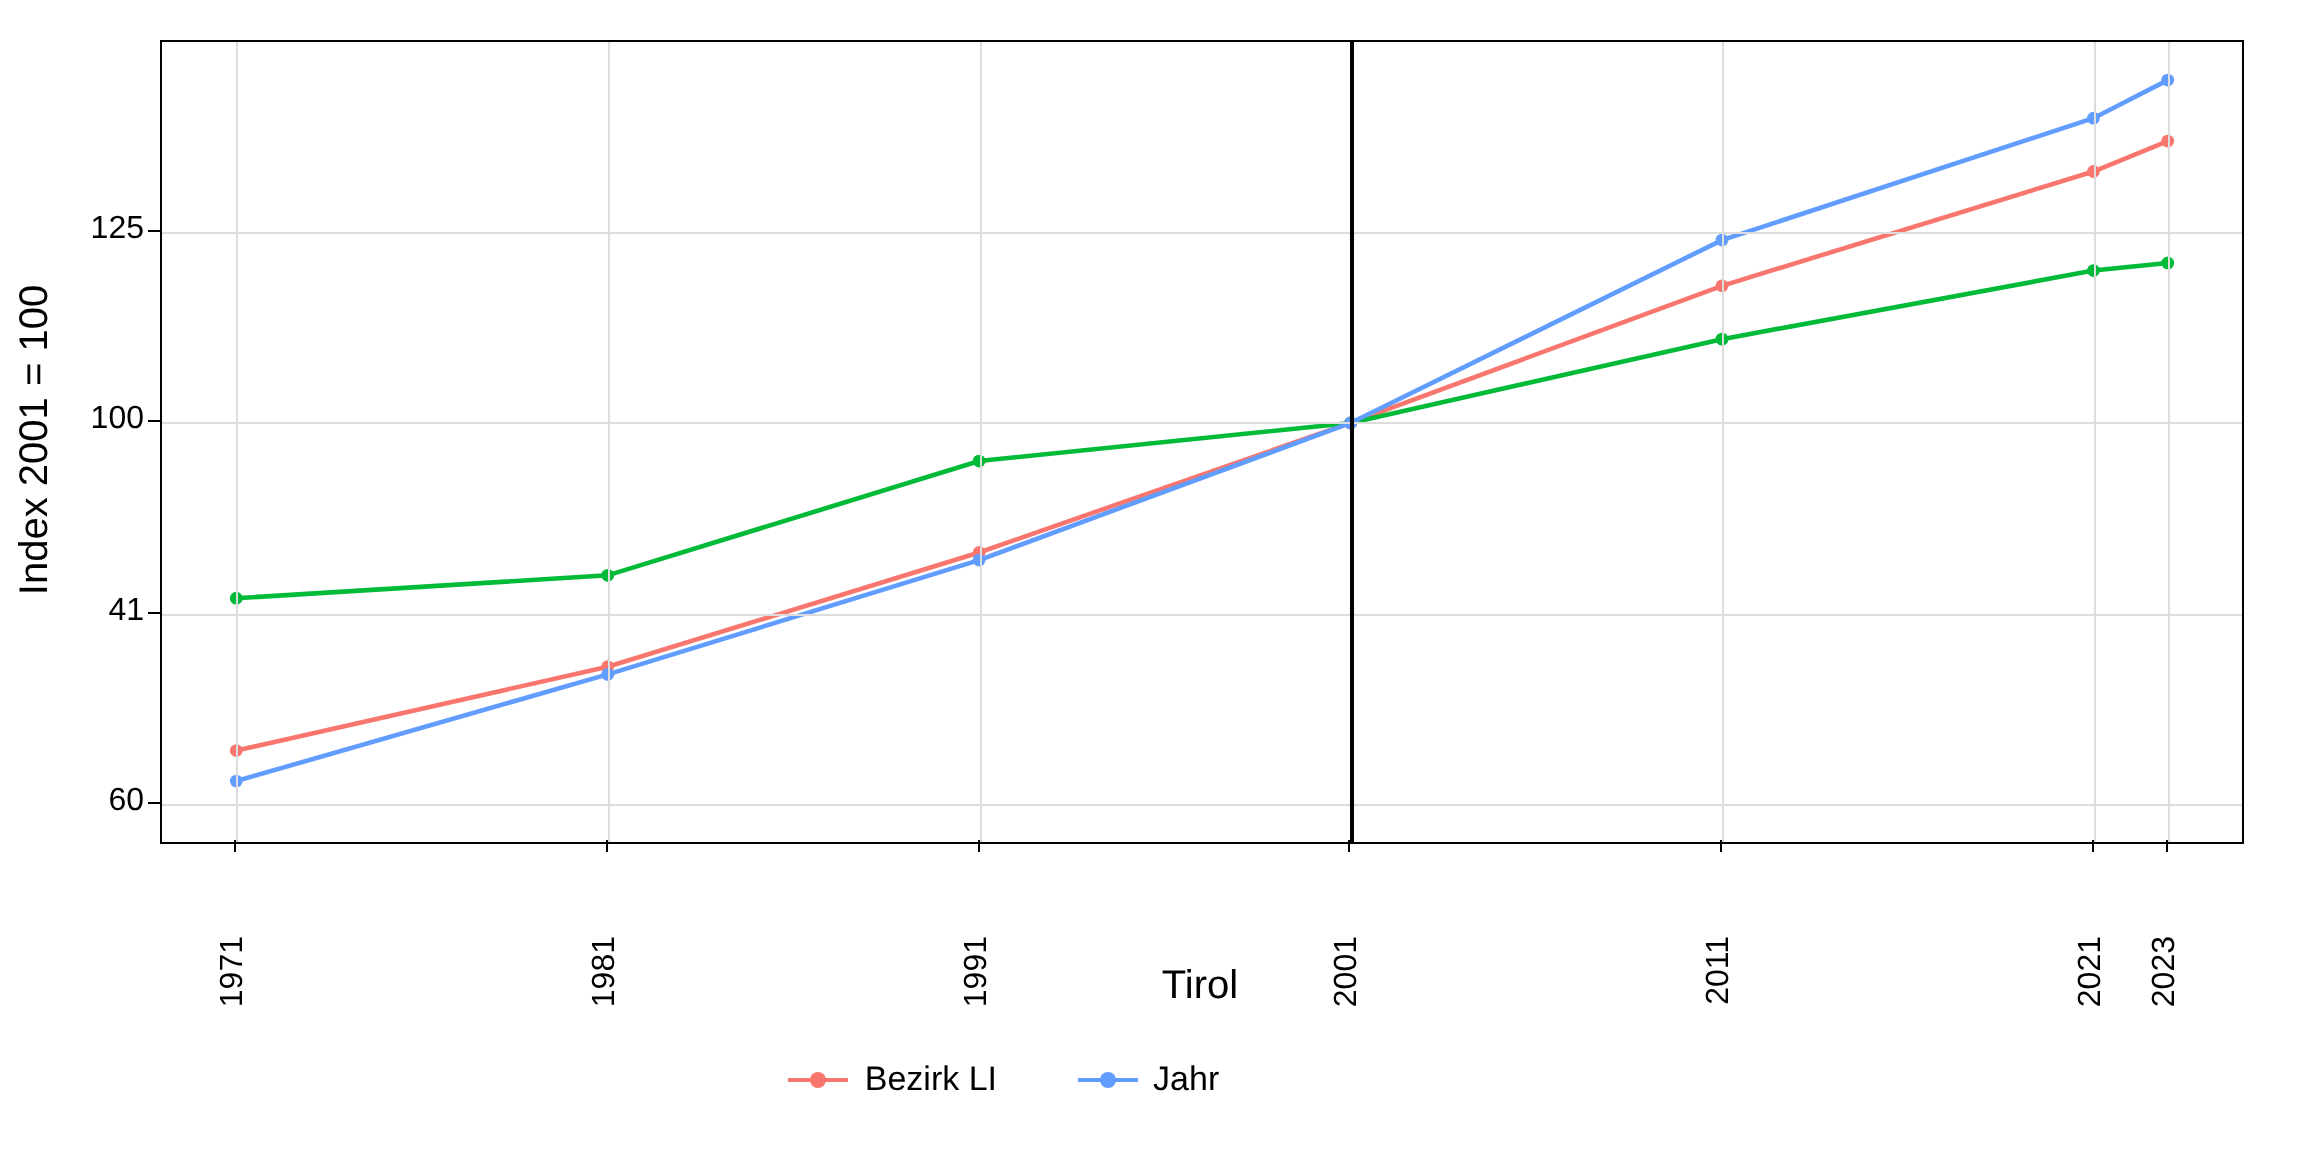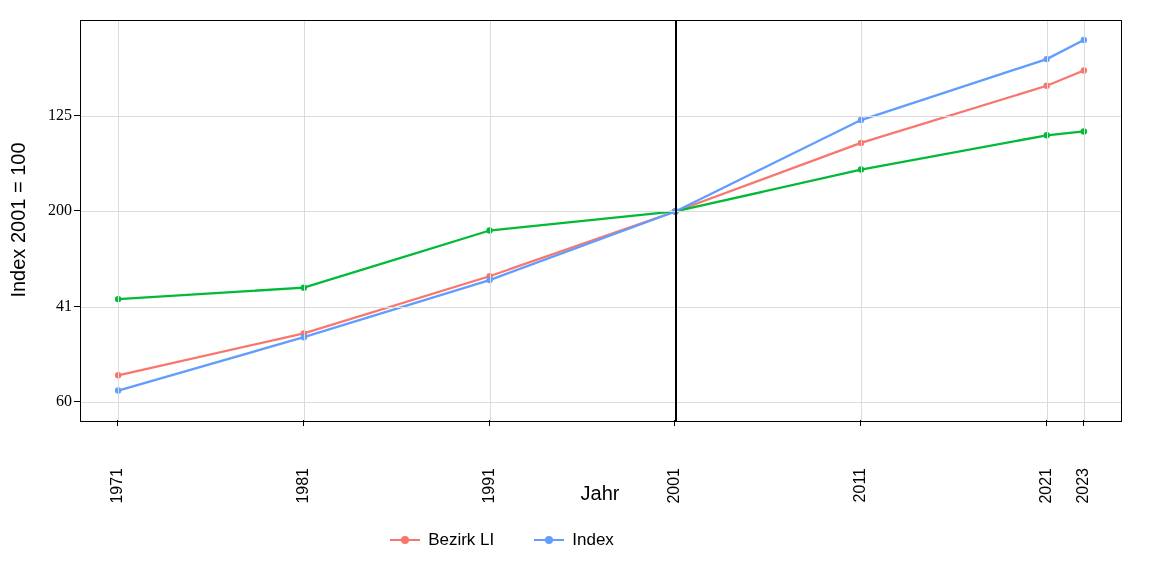--- a/index.html
+++ b/index.html
@@ -58,21 +58,20 @@
     top: 482px;
     transform: translate(-50%, 0);
     font-size: 20px;
   }
   .y-tick-label {
     position: absolute;
     right: 1080px; 
     transform: translateY(-50%);
     font-size: 16px;
     text-align: right;
-    font-family: Liberation Serif, serif;
   }
   .y-tick-mark {
     position: absolute;
     width: 6px;
     border-top: 1px solid #000;
     left: 74px;
   }
   .x-tick-label {
     position: absolute;
     top: 428px;
@@ -131,21 +130,21 @@
     top: 50%;
     transform: translate(-50%, -50%);
   }
 </style>
 </head>
 <body>
 
 <div class="chart-wrap">
 
   <div class="y-axis-title">Index 2001 = 100</div>
-  <div class="x-axis-title">Jahr</div>
+  <div class="x-axis-title">Tirol</div>
 
   <div class="plot-area">
     <svg class="lines">
         <path d="M37.14285714285714 354.2857142857143 L222.85714285714283 312.3809523809524 L408.57142857142856 255.23809523809524 L594.2857142857142 190.47619047619045 L780 121.90476190476193 L965.7142857142858 64.76190476190476 L1002.8571428571429 49.52380952380952" class="series-line" stroke="#F8766D"></path>
         <circle cx="37.14285714285714" cy="354.2857142857143" r="3.2" fill="#F8766D" class="series-point"></circle>
         <circle cx="222.85714285714283" cy="312.3809523809524" r="3.2" fill="#F8766D" class="series-point"></circle>
         <circle cx="408.57142857142856" cy="255.23809523809524" r="3.2" fill="#F8766D" class="series-point"></circle>
         <circle cx="594.2857142857142" cy="190.47619047619045" r="3.2" fill="#F8766D" class="series-point"></circle>
         <circle cx="780" cy="121.90476190476193" r="3.2" fill="#F8766D" class="series-point"></circle>
         <circle cx="965.7142857142858" cy="64.76190476190476" r="3.2" fill="#F8766D" class="series-point"></circle>
@@ -185,28 +184,28 @@
       <div class="legend-item">
         <div class="legend-swatch" style="background: rgb(248, 118, 109);">
           <div class="dot" style="background: rgb(248, 118, 109);"></div>
         </div>
         <span>Bezirk LI</span>
       </div>
       <div class="legend-item">
         <div class="legend-swatch" style="background: rgb(97, 156, 255);">
           <div class="dot" style="background: rgb(97, 156, 255);"></div>
         </div>
-        <span>Index</span>
+        <span>Jahr</span>
       </div>
     </div>
 <div class="y-tick-label" style="top: 400.952px;">60</div>
     <div class="y-tick-mark" style="top: 400.952px;"></div>
     <div class="y-tick-label" style="top: 305.714px;">41</div>
     <div class="y-tick-mark" style="top: 305.714px;"></div>
-    <div class="y-tick-label" style="top: 210.476px;">200</div>
+    <div class="y-tick-label" style="top: 210.476px;">100</div>
     <div class="y-tick-mark" style="top: 210.476px;"></div>
     <div class="y-tick-label" style="top: 115.238px;">125</div>
     <div class="y-tick-mark" style="top: 115.238px;"></div>
     <div class="x-tick-label" style="left: 117.143px; top: 468px;">1971</div>
     <div class="x-tick-mark" style="left: 117.143px;"></div>
     <div class="x-tick-label" style="left: 302.857px; top: 468px;">1981</div>
     <div class="x-tick-mark" style="left: 302.857px;"></div>
     <div class="x-tick-label" style="left: 488.571px; top: 468px;">1991</div>
     <div class="x-tick-mark" style="left: 488.571px;"></div>
     <div class="x-tick-label" style="left: 674.286px; top: 468px;">2001</div>

